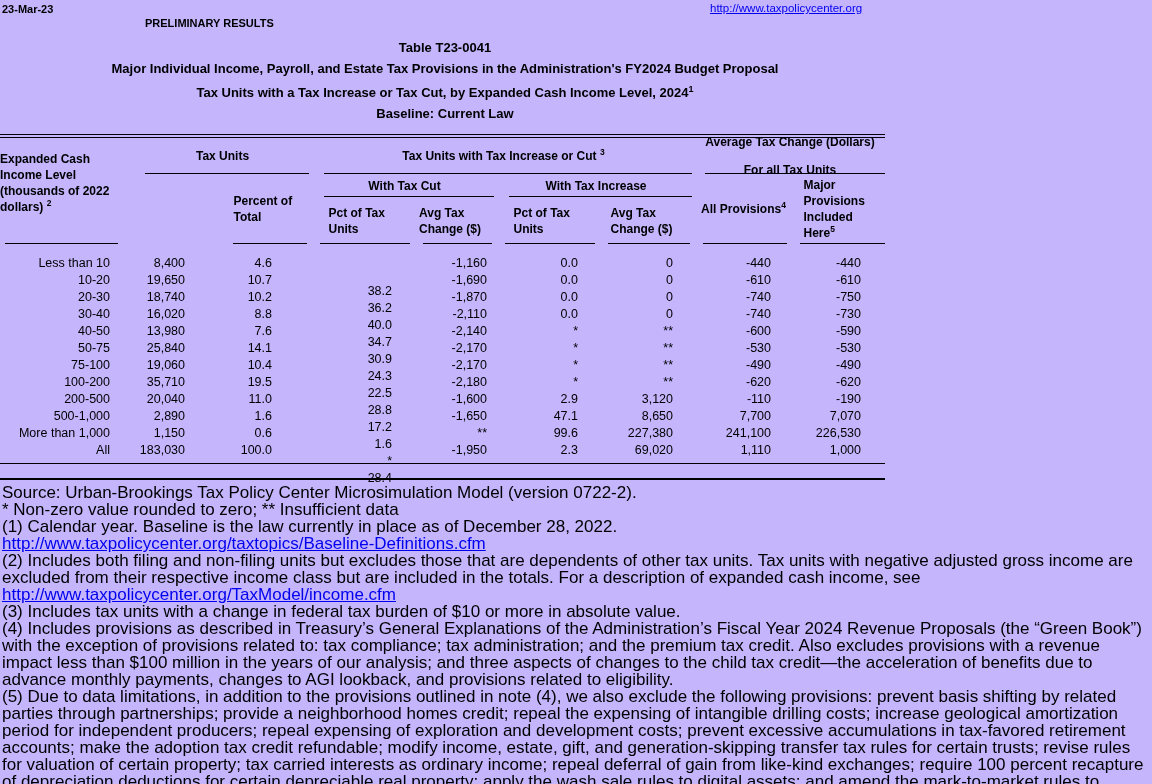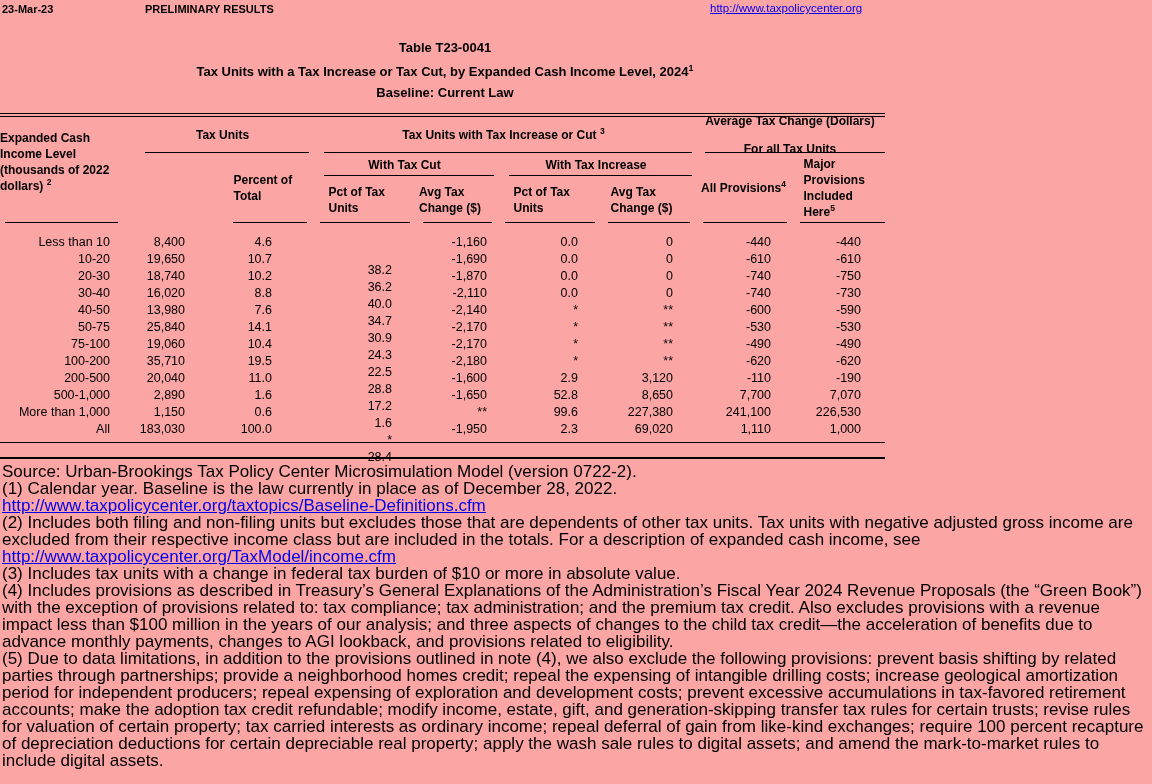--- a/index.html
+++ b/index.html
@@ -1,26 +1,26 @@
 <!DOCTYPE html>
 <html><head>
 <meta charset="utf-8">
 <style>
   html,body{margin:0;padding:0;background:#fff;}
   .page{
     position:relative;
     width:1152px;height:784px;
     overflow:hidden;
-    background:#fca5a5;color:#000;
+    background:#c4b5fd;color:#000;
     font-family:"Liberation Sans","DejaVu Sans",sans-serif;
   }
   
   .top{position:relative;height:20px;}
   .top .date{position:absolute;left:2px;top:3px;font-size:11px;font-weight:bold;}
-  .top .status{position:absolute;left:145px;top:3px;font-size:11px;font-weight:bold;}
+  .top .status{position:absolute;left:145px;top:17px;font-size:11px;font-weight:bold;}
   .top .url{position:absolute;left:710px;top:2px;font-size:11.5px;color:#0000EE;text-decoration:underline;cursor:pointer;}
   
   .titles{width:890px;margin-top:17px;text-align:center;font-weight:bold;font-size:13px;line-height:21px;}
   .titles sup{font-size:9px;}
   
   .tbl{width:885px;margin-top:10px;}
   .thead{
     display:grid;
     grid-template-columns:133px 92px 87px 103px 82px 103px 95px 97px 93px;
     grid-template-rows:36px 23px 47px;
@@ -78,20 +78,21 @@
 <div class="page">
 
   <header class="top">
     <span class="date">23-Mar-23</span>
     <span class="status">PRELIMINARY RESULTS</span>
     <a class="url">http://www.taxpolicycenter.org</a>
   </header>
 
   <section class="titles">
     <div>Table T23-0041</div>
+    <div>Major Individual Income, Payroll, and Estate Tax Provisions in the Administration's FY2024 Budget Proposal</div>
     <div><span>Tax Units with a Tax Increase or Tax Cut, by Expanded Cash Income Level, 2024</span><sup>1</sup></div>
     <div>Baseline: Current Law</div>
   </section>
 
   <section class="tbl">
     <div class="thead">
       <div class="h h-income rule">
         <span><span>Expanded Cash Income Level (thousands of 2022 dollars)</span> <sup>2</sup></span>
       </div>
       <div class="h g-taxunits grule">
@@ -242,21 +243,21 @@
           <div class="c">-110</div>
           <div class="c">-190</div>
         </div>
 
         <div class="row">
           <div class="c">500-1,000</div>
           <div class="c">2,890</div>
           <div class="c">1.6</div>
           <div class="c">1.6</div>
           <div class="c">-1,650</div>
-          <div class="c">52.8</div>
+          <div class="c">47.1</div>
           <div class="c">8,650</div>
           <div class="c">7,700</div>
           <div class="c">7,070</div>
         </div>
 
         <div class="row">
           <div class="c">More than 1,000</div>
           <div class="c">1,150</div>
           <div class="c">0.6</div>
           <div class="c">*</div>
@@ -278,20 +279,21 @@
           <div class="c">1,110</div>
           <div class="c">1,000</div>
         </div>
       </div>
   </section>
 
   <div class="sep"></div>
 
   <section class="notes">
     <div>Source: Urban-Brookings Tax Policy Center Microsimulation Model (version 0722-2).</div>
+    <div>* Non-zero value rounded to zero; ** Insufficient data</div>
     <div>(1) Calendar year. Baseline is the law currently in place as of December 28, 2022.</div>
     <a class="link">http://www.taxpolicycenter.org/taxtopics/Baseline-Definitions.cfm</a>
     <div>(2) Includes both filing and non-filing units but excludes those that are dependents of other tax units. Tax units with negative adjusted gross income are excluded from their respective income class but are included in the totals. For a description of expanded cash income, see</div>
     <a class="link">http://www.taxpolicycenter.org/TaxModel/income.cfm</a>
     <div>(3) Includes tax units with a change in federal tax burden of $10 or more in absolute value.</div>
     <div>(4) Includes provisions as described in Treasury’s General Explanations of the Administration’s Fiscal Year 2024 Revenue Proposals (the “Green Book”) with the exception of provisions related to: tax compliance; tax administration; and the premium tax credit. Also excludes provisions with a revenue impact less than $100 million in the years of our analysis; and three aspects of changes to the child tax credit—the acceleration of benefits due to advance monthly payments, changes to AGI lookback, and provisions related to eligibility.</div>
     <div>(5) Due to data limitations, in addition to the provisions outlined in note (4), we also exclude the following provisions: prevent basis shifting by related parties through partnerships; provide a neighborhood homes credit; repeal the expensing of intangible drilling costs; increase geological amortization period for independent producers; repeal expensing of exploration and development costs; prevent excessive accumulations in tax-favored retirement accounts; make the adoption tax credit refundable; modify income, estate, gift, and generation-skipping transfer tax rules for certain trusts; revise rules for valuation of certain property; tax carried interests as ordinary income; repeal deferral of gain from like-kind exchanges; require 100 percent recapture of depreciation deductions for certain depreciable real property; apply the wash sale rules to digital assets; and amend the mark-to-market rules to include digital assets.</div>
   </section>
 
 </div>

